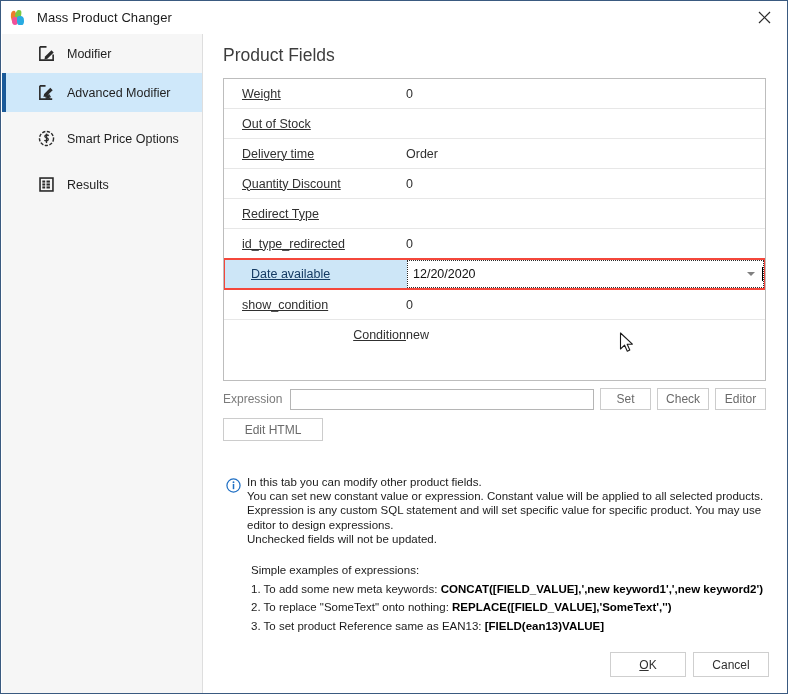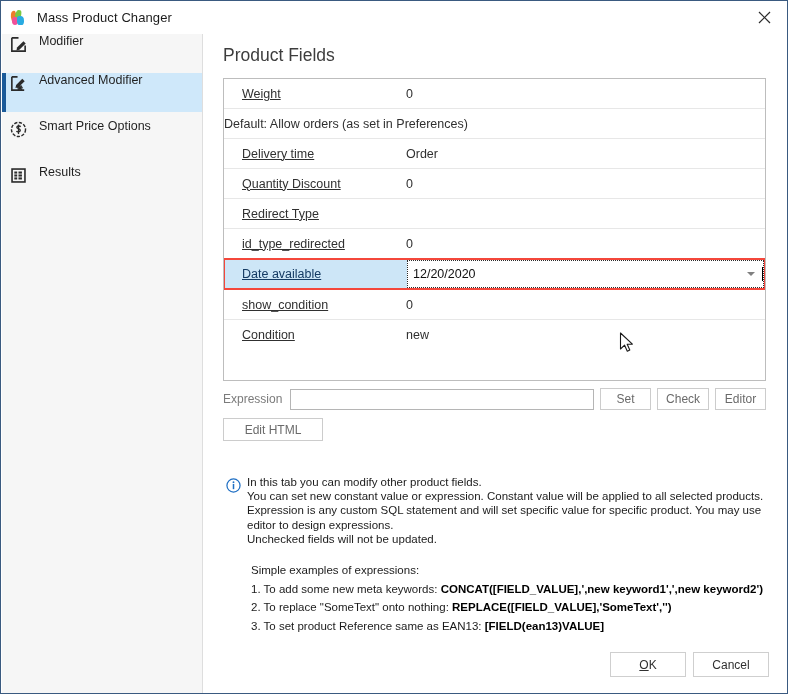--- a/index.html
+++ b/index.html
@@ -56,22 +56,22 @@
   
   .sidebar {
     position: absolute; left: 1px; top: 33px;
     width: 201px; height: 660px;
     background: #f6f6f6;
     border-right: 1px solid #dedede;
   }
   .nav-item {
     position: relative;
     height: 39px;
-    display: flex; align-items: flex-start;
-    padding-left: 6px;
+    display: flex; align-items: center;
+    padding-left: 34px;
     cursor: default;
   }
   .nav-item.active { background: #cfe8fa; }
   .nav-item.active::before {
     content: ""; position: absolute; left: 0; top: 0;
     width: 4px; height: 39px; background: #1b5a99;
   }
   .nav-ico {
     width: 20px; height: 20px; margin-right: 11px;
     flex: none; display: flex; align-items: center; justify-content: center;
@@ -98,21 +98,21 @@
     background: #ffffff;
     overflow: hidden;
   }
   .frow {
     position: relative;
     height: 30px;
     display: flex; align-items: center;
     border-bottom: 1px solid #e7e7e7;
     cursor: default;
   }
-  .frow:last-child { border-bottom: none; }
+  .frow:last-child { border-bottom: none; text-align: right; }
   .fname {
     width: 182px; padding-left: 18px;
     font-size: 12.5px; color: #303030;
     flex: none;
     white-space: nowrap;
     text-decoration: underline;
   }
   .fval {
     font-size: 12.5px; color: #303030;
     white-space: nowrap;
@@ -126,21 +126,21 @@
     background: #ffffff;
     margin: -1px 0 0 -1px;
     width: 543px;
     z-index: 5;
   }
   .frow.selected .fname {
     width: 182px;
     height: 28px; line-height: 28px;
     background: #cde6f7;
     color: #143a63;
-    padding-left: 17px;
+    padding-left: 26px;
   }
   .editcell {
     position: relative;
     flex: 1;
     height: 28px;
     margin-right: 0px;
     border: 1px dotted #2b2b2b;
     background: #ffffff;
     display: flex; align-items: center; justify-content: space-between;
   }
@@ -336,21 +336,21 @@
     <div class="page-title">Product Fields</div>
 
     <div class="fields-table">
 
       <div class="frow">
         <div class="fname">Weight</div>
         <div class="fval">0</div>
       </div>
 
       <div class="frow">
-        <div class="fval">Default: Allow orders (as set in Preferences)</div>
+        <div class="fname">Out of Stock</div>
       </div>
 
       <div class="frow">
         <div class="fname">Delivery time</div>
         <div class="fval">Order</div>
       </div>
 
       <div class="frow">
         <div class="fname">Quantity Discount</div>
         <div class="fval">0</div>

